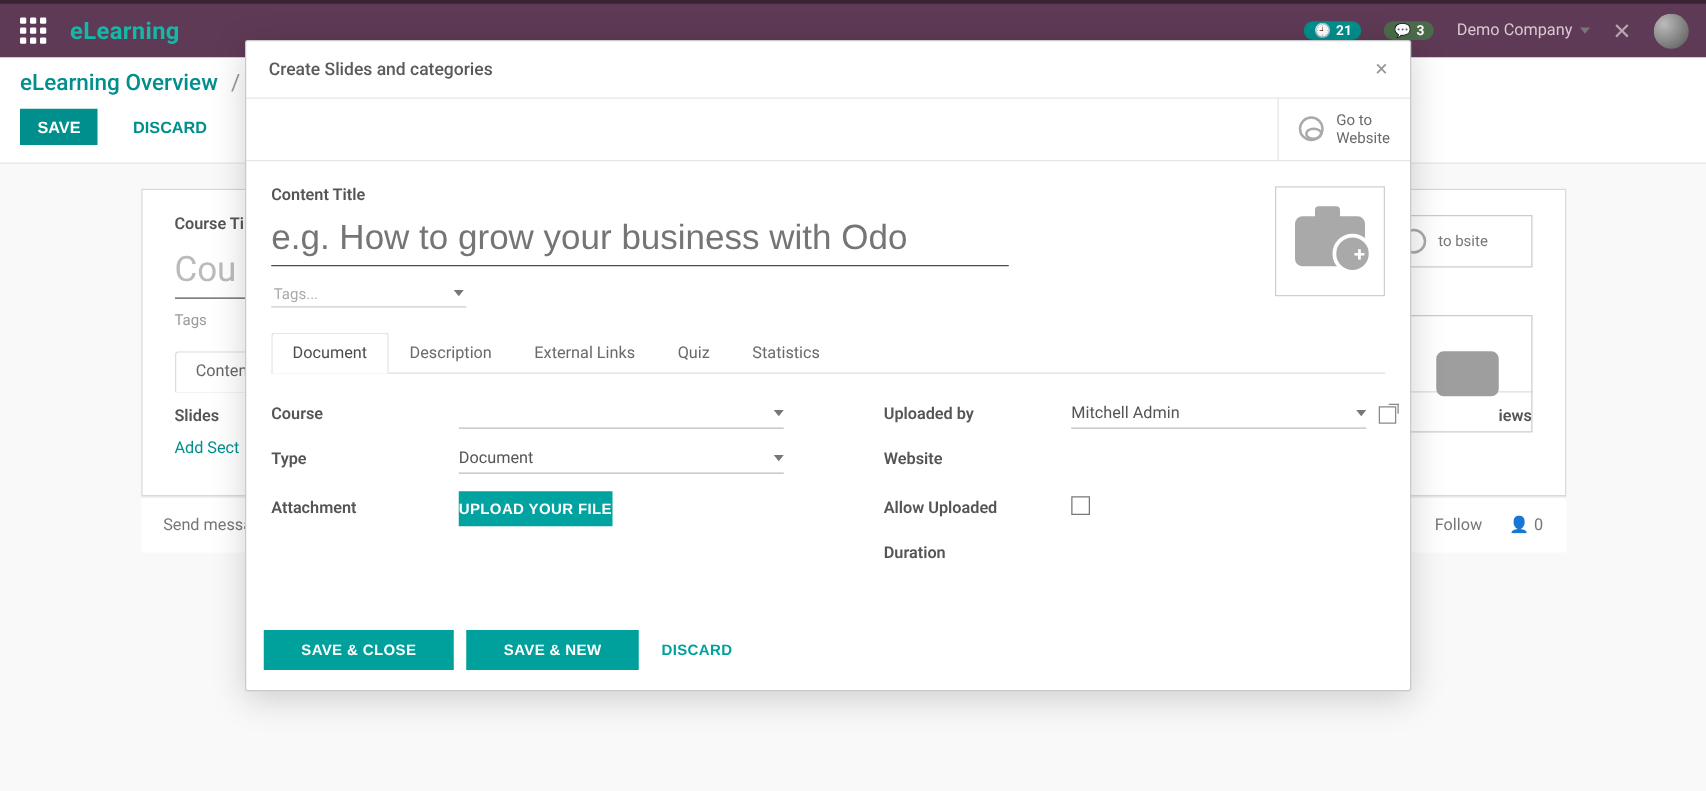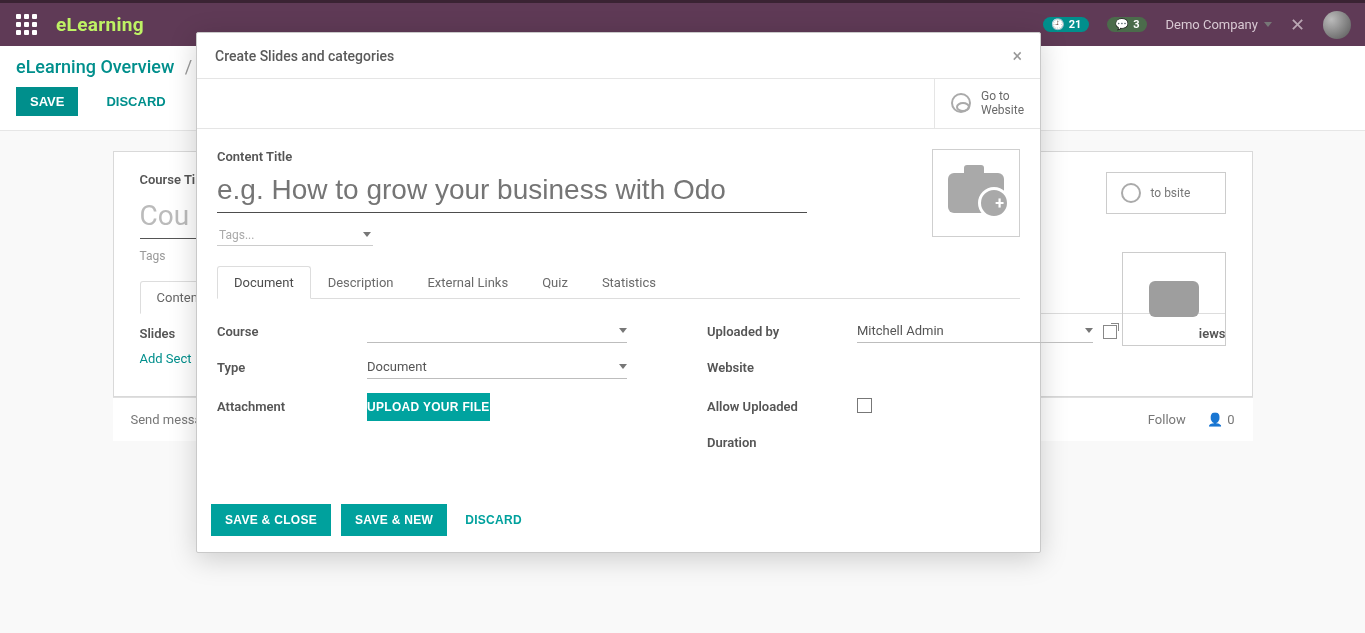--- a/index.html
+++ b/index.html
@@ -29,21 +29,21 @@
     display: grid;
     grid-template-columns: repeat(3, 5px);
     grid-template-rows: repeat(3, 5px);
     gap: 3px;
     align-content: center;
     justify-content: center;
     margin-right: 18px;
     cursor: pointer;
   }
   .apps-icon span { background: #fff; border-radius: 1px; }
-  .brand { font-size: 19px; font-weight: 700; color: #bef264; margin-right: 30px; letter-spacing: .3px; }
+  .brand { font-size: 19px; font-weight: 700; color: #14b8a6; margin-right: 30px; letter-spacing: .3px; }
   .nav-menu { display: flex; gap: 22px; }
   .nav-menu a { color: #c9b5c2; text-decoration: none; font-size: 14px; }
   .nav-spacer { flex: 1; }
   .nav-right { display: flex; align-items: center; gap: 18px; color: #d8c9d3; }
   .badge-pill { background: #008f8c; color: #fff; border-radius: 10px; padding: 1px 8px; font-size: 11px; font-weight: 700; display: inline-flex; align-items: center; gap: 4px; }
   .badge-pill.msg { background: #4b6b4b; }
   .company-dropdown { display: flex; align-items: center; gap: 6px; cursor: pointer; }
   .close-x { font-size: 18px; cursor: pointer; color: #b9a5b2; }
   .avatar { width: 28px; height: 28px; border-radius: 50%; background: #777 radial-gradient(circle at 30% 30%, #bbb, #555); }
 
@@ -101,21 +101,21 @@
   }
 
   
   .modal-backdrop {
     position: absolute; inset: 0;
     background: rgba(0,0,0,0);
   }
   .modal {
     position: absolute;
     left: 196px; top: 32px;
-    width: 845px;
+    width: 933px;
     background: #fff;
     border: 1px solid #c9c9c9;
     border-radius: 2px;
     box-shadow: 0 6px 28px rgba(0,0,0,.18);
     display: flex;
     flex-direction: column;
   }
   .modal-header {
     display: flex; align-items: center; justify-content: space-between;
     padding: 12px 18px;
@@ -225,21 +225,21 @@
   .checkbox { width: 15px; height: 15px; border: 1.5px solid #777; display: inline-block; cursor: pointer; }
   .btn-upload { background: #00a39f; color: #fff; border: none; padding: 7px 0; font-size: 12px; font-weight: 600; letter-spacing: .3px; cursor: pointer; }
   .hours-wrap { display: flex; align-items: baseline; gap: 12px; }
   .hours-label { color: #666; font-size: 13px; }
 
   .modal-footer {
     padding: 14px 14px 16px;
     display: flex; align-items: center; gap: 10px;
     border-top: 0;
   }
-  .btn-teal { background: #00a19d; color: #fff; border: none; padding: 9px 14px; font-size: 12px; font-weight: 700; letter-spacing: .3px; cursor: pointer; }
+  .btn-teal { background: #00a19d; color: #fff; border: none; padding: 9px 30px; font-size: 12px; font-weight: 700; letter-spacing: .3px; cursor: pointer; }
   .btn-discard { background: transparent; border: none; color: #00a19d; font-size: 12px; font-weight: 700; letter-spacing: .3px; cursor: pointer; margin-left: 8px; }
 </style>
 </head>
 <body>
 
 <div class="navbar">
   <div class="apps-icon">
     <span></span>
       <span></span>
       <span></span>

